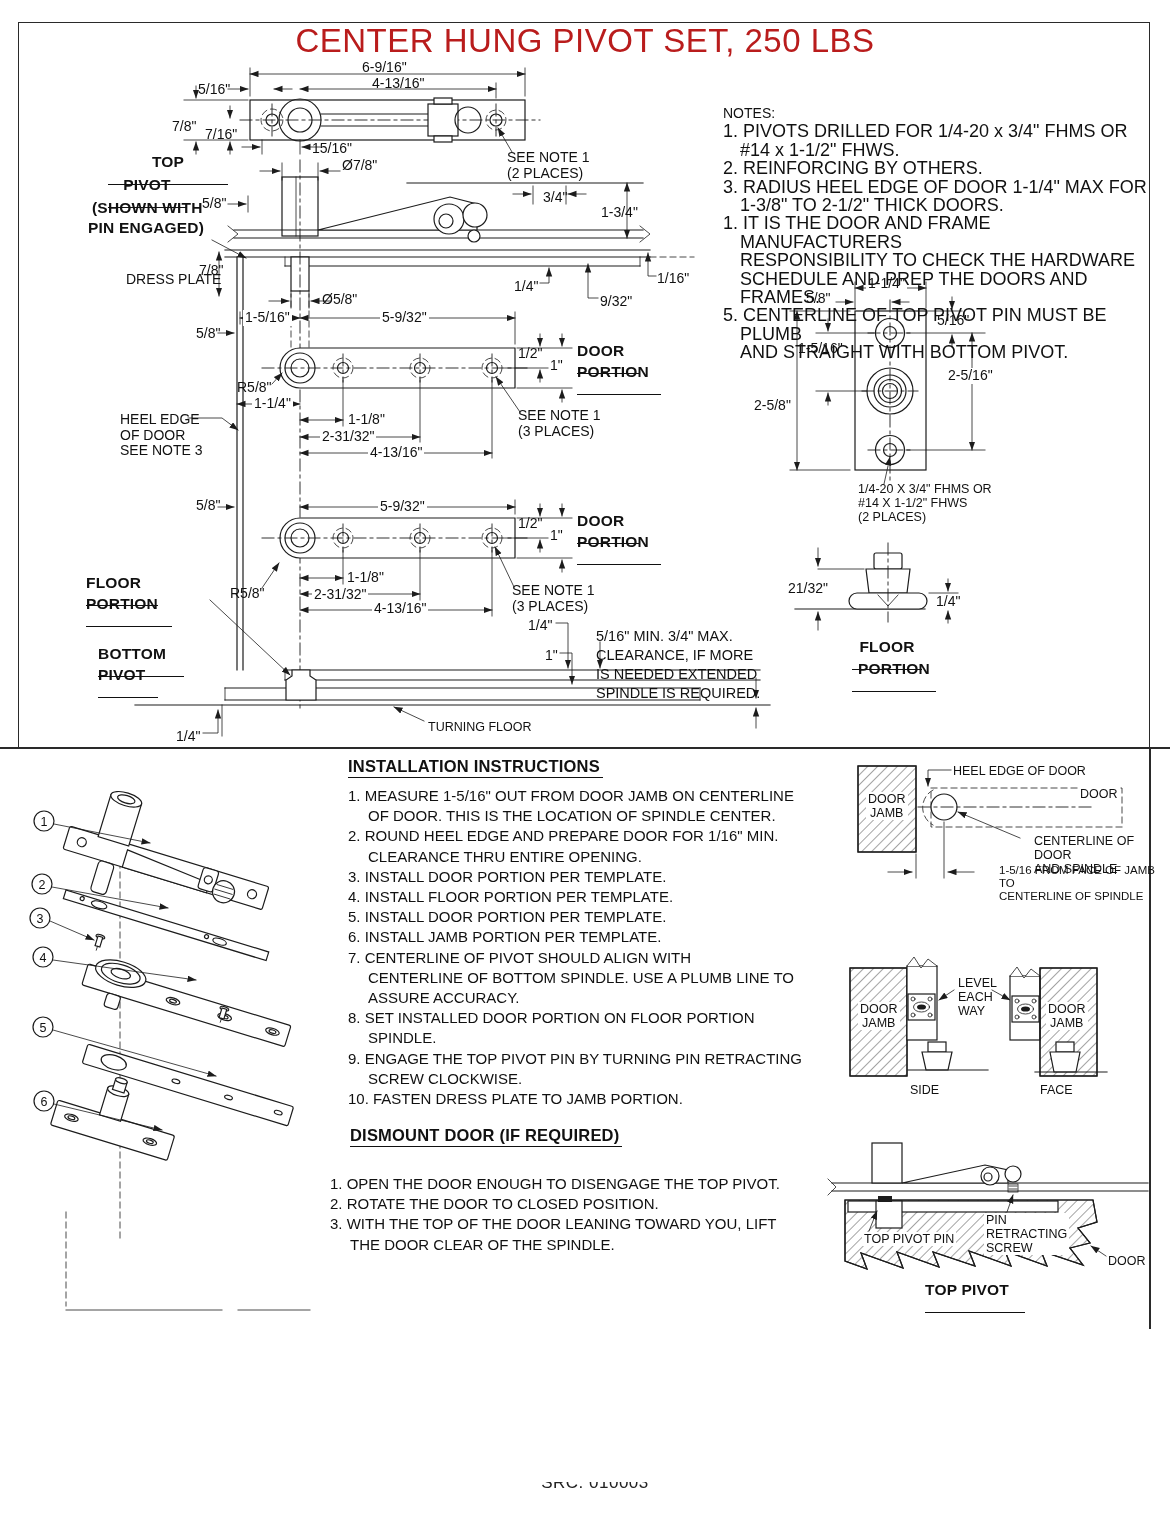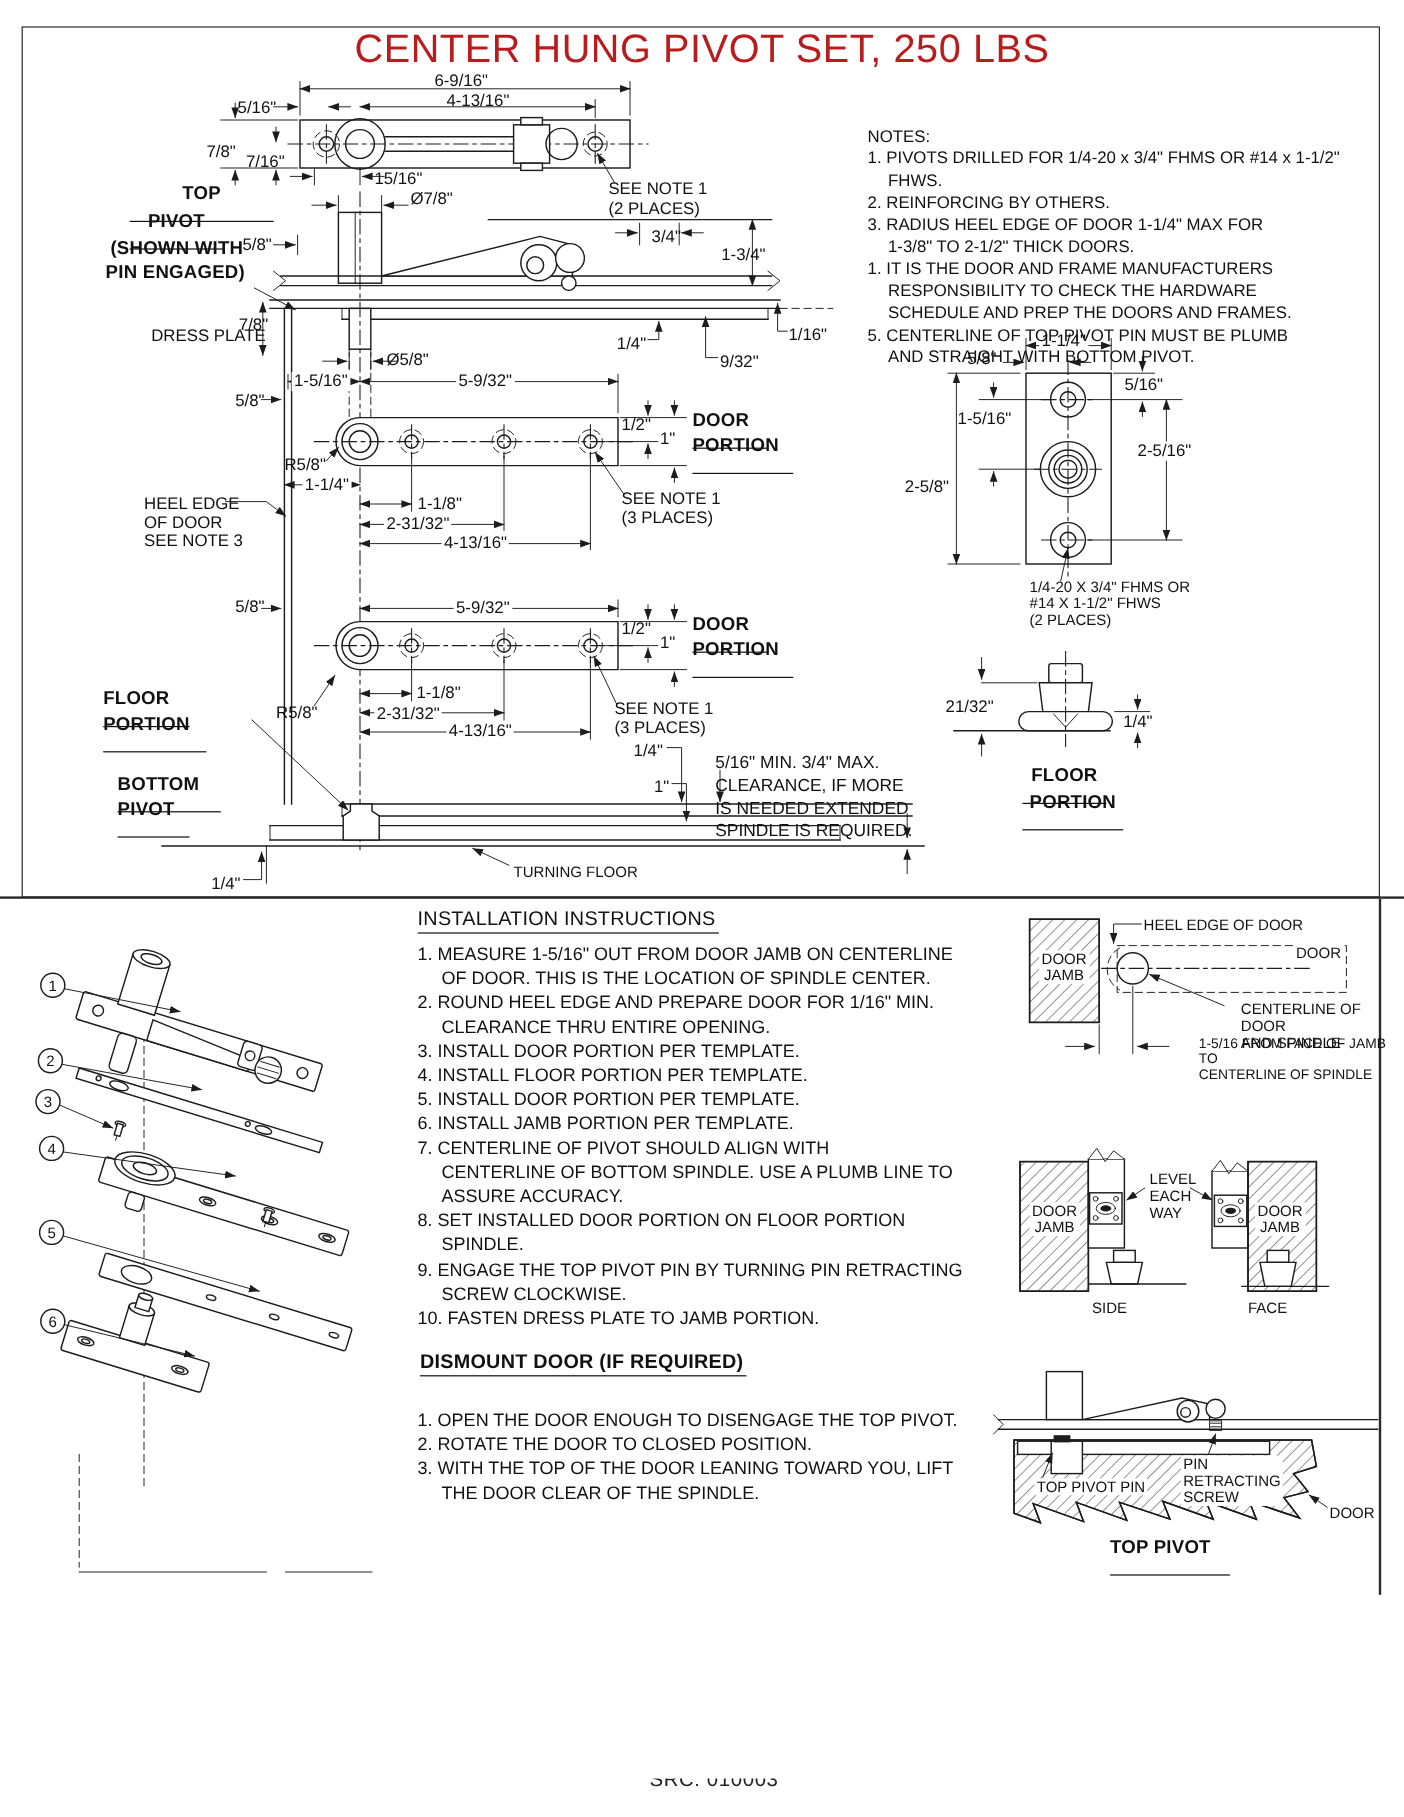--- a/index.html
+++ b/index.html
@@ -20,27 +20,27 @@
   .lbl{position:absolute;white-space:pre-line;font-size:14px;line-height:15.5px;color:#111}
   .sm{font-size:12.5px;line-height:14px}
   .xs{font-size:11.5px;line-height:13px}
   .note{font-size:14.5px;line-height:19px}
   .wbg{background:#fff;padding:0 2px}
   .c{text-align:center}
   .hb{font-weight:bold;font-size:15.5px;line-height:17px;letter-spacing:.2px}
   .rule{border-bottom:1.7px solid #111;padding-bottom:14px}
   #notes{position:absolute;left:723px;top:104px;width:432px}
   #notes-h{font-size:14px;line-height:18.4px}
-  .note-line{font-size:14px;line-height:18.4px;padding-left:17px;text-indent:-17px;white-space:pre-line}
-  #install-h{position:absolute;left:348px;top:757px;font-size:16.5px;font-weight:normal;
+  .note-line{font-size:18px;line-height:18.4px;padding-left:17px;text-indent:-17px;white-space:pre-line}
+  #install-h{position:absolute;left:348px;top:757px;font-size:16.5px;font-weight:bold;
      border-bottom:1.9px solid #111;padding:0 3px 1px 0;letter-spacing:.2px}
   #install-steps{position:absolute;left:348px;top:786px;width:505px}
   #dismount-h{position:absolute;left:350px;top:1126px;font-size:16.5px;font-weight:bold;
      border-bottom:1.9px solid #111;padding:0 3px 1px 0;letter-spacing:.2px}
-  #dismount-steps{position:absolute;left:348px;top:1174px;width:505px}
+  #dismount-steps{position:absolute;left:330px;top:1174px;width:505px}
   .step{font-size:15px;line-height:20.2px;padding-left:20px;text-indent:-20px;white-space:pre-line}
   #src-wrap{position:absolute;left:500px;top:1482px;width:190px;height:15px;overflow:hidden;text-align:center}
   #src{font-size:17px;margin-top:-9px;letter-spacing:.5px;color:#222}
 </style>
 </head>
 <body>
 
 <div id="title">CENTER HUNG PIVOT SET, 250 LBS</div>
 <div id="topbox"></div>
 <div id="divider"></div>

